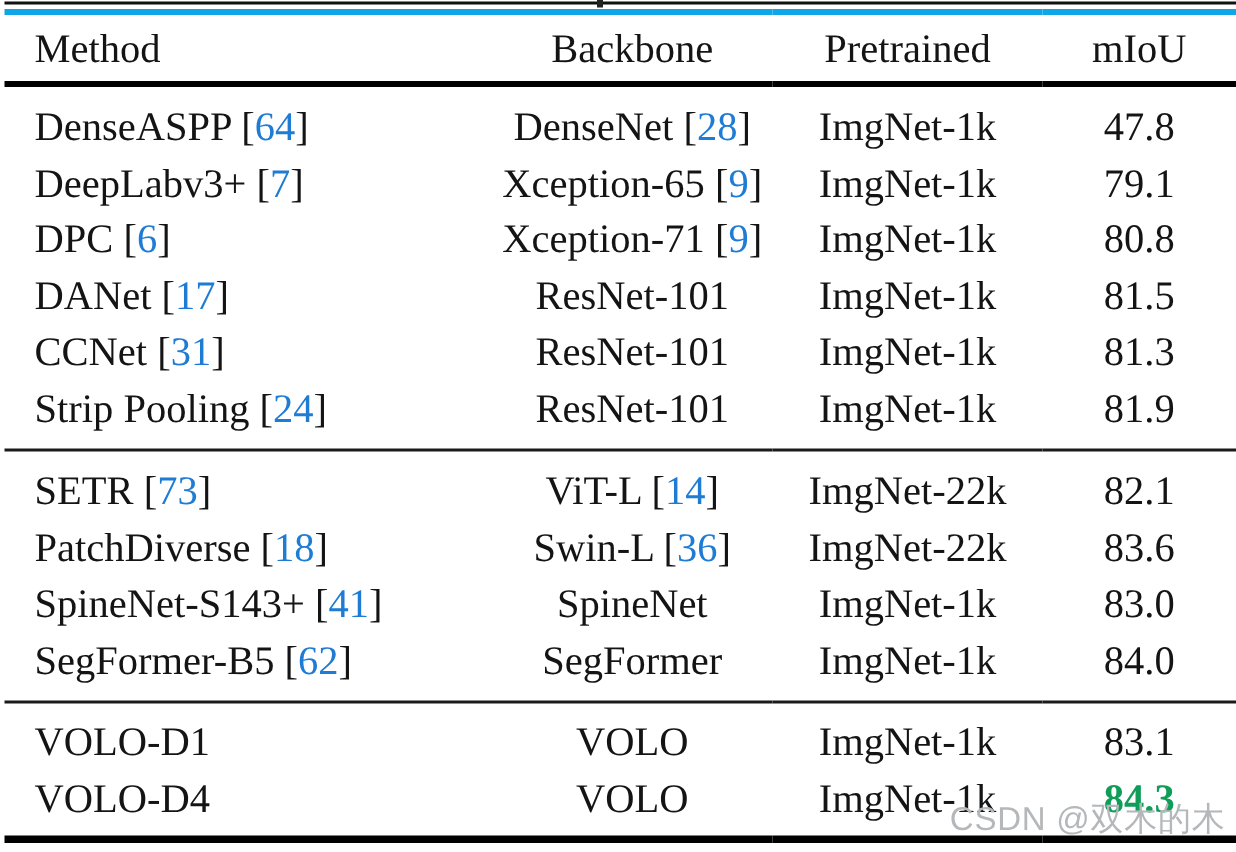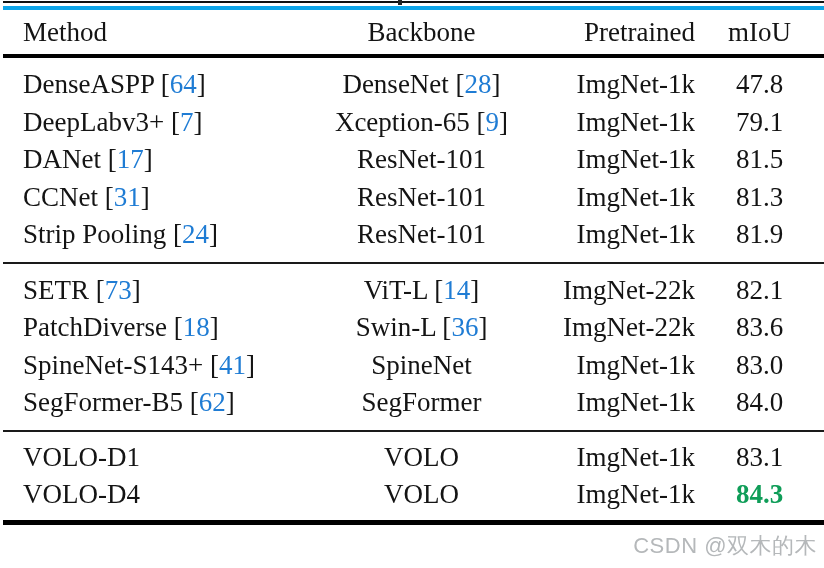--- a/index.html
+++ b/index.html
@@ -50,21 +50,21 @@
     line-height: 44px;
   }
   thead { border-bottom: 4px solid #000000; }
   tbody.sec-1, tbody.sec-2 { border-bottom: 2.5px solid #1a1a1a; }
   tbody tr:first-child td { padding-top: 8px; }
   tbody tr:last-child td  { padding-bottom: 8px; }
   tbody.sec-3 tr:first-child td { padding-top: 7px; }
   tbody.sec-3 tr:last-child td  { padding-bottom: 6px; }
   td.method     { text-align: left; padding-left: 20px; }
   td.backbone   { text-align: center; }
-  td.pretrained { text-align: right; }
+  td.pretrained { text-align: center; }
   td.miou       { text-align: center; }
   .cite {
     color: #1f7cd4;
     cursor: pointer;
     font-family: Liberation Serif, serif;
   }
   td.miou.best {
     color: #0f9d58;
     font-weight: bold;
   }
@@ -107,20 +107,26 @@
         <td class="method"><span>DenseASPP [</span><span class="cite">64</span><span>]</span></td>
         <td class="backbone"><span>DenseNet [</span><span class="cite">28</span><span>]</span></td>
         <td class="pretrained">ImgNet-1k</td>
         <td class="miou">47.8</td>
       </tr>
       <tr>
         <td class="method"><span>DeepLabv3+ [</span><span class="cite">7</span><span>]</span></td>
         <td class="backbone"><span>Xception-65 [</span><span class="cite">9</span><span>]</span></td>
         <td class="pretrained">ImgNet-1k</td>
         <td class="miou">79.1</td>
+      </tr>
+      <tr>
+        <td class="method"><span>DPC [</span><span class="cite">6</span><span>]</span></td>
+        <td class="backbone"><span>Xception-71 [</span><span class="cite">9</span><span>]</span></td>
+        <td class="pretrained">ImgNet-1k</td>
+        <td class="miou">80.8</td>
       </tr>
       <tr>
         <td class="method"><span>DANet [</span><span class="cite">17</span><span>]</span></td>
         <td class="backbone"><span>ResNet-101</span></td>
         <td class="pretrained">ImgNet-1k</td>
         <td class="miou">81.5</td>
       </tr>
       <tr>
         <td class="method"><span>CCNet [</span><span class="cite">31</span><span>]</span></td>
         <td class="backbone"><span>ResNet-101</span></td>

